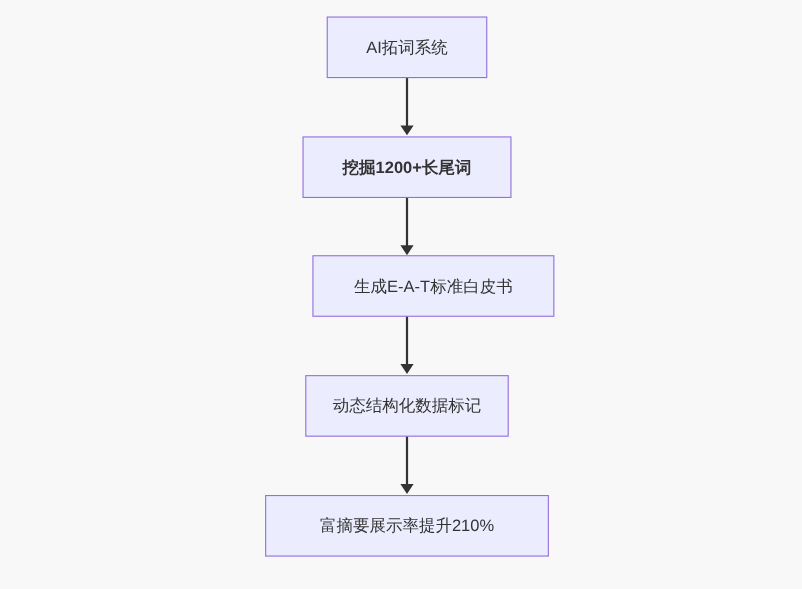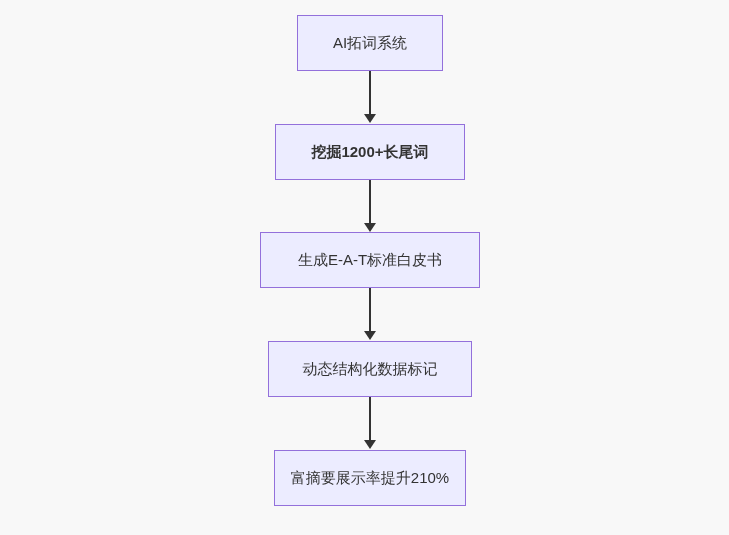--- a/index.html
+++ b/index.html
@@ -32,23 +32,23 @@
     color: var(--node-text);
     font-size: 15px;
     display: flex;
     align-items: center;
     justify-content: center;
     text-align: center;
     white-space: nowrap;
   }
   .node-1 { top: 15px;  width: 146px; }
   .node-2 { top: 124px; width: 190px; font-weight: bold; }
-  .node-3 { top: 232px; width: 220px; }
-  .node-4 { top: 341px; width: 204px; text-align: right; }
-  .node-5 { top: 450px; width: 192px; }
+  .node-3 { top: 232px; width: 220px; margin-left: 24px; }
+  .node-4 { top: 341px; width: 185px; text-align: right; }
+  .node-5 { top: 450px; width: 258px; }
   .edge-line {
     position: absolute;
     left: 370px;
     transform: translateX(-50%);
     width: 2px;
     background: var(--arrow);
   }
   .edge-head {
     position: absolute;
     left: 370px;

